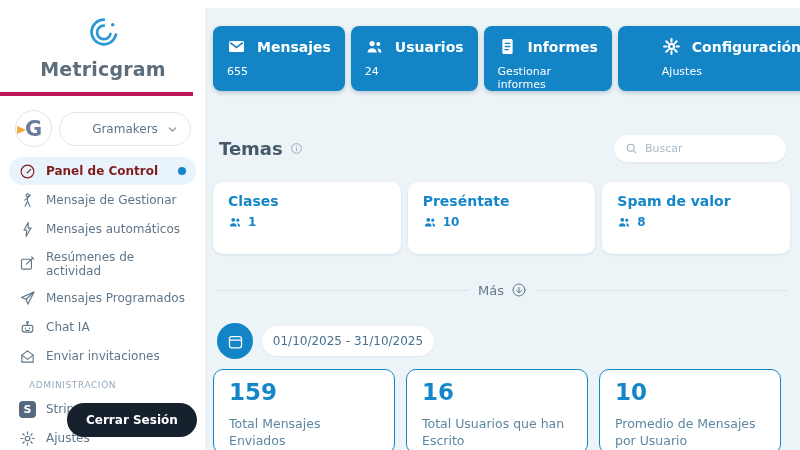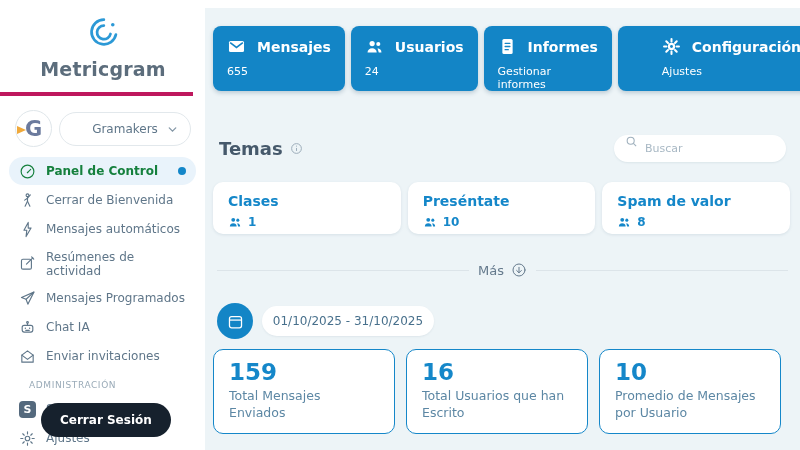--- a/index.html
+++ b/index.html
@@ -24,59 +24,59 @@
   .avatar-arrow { position:absolute; left:1px; top:15px; width:0; height:0;
                   border-left:9px solid #f0a93a; border-top:4px solid transparent; border-bottom:4px solid transparent; }
   .ws-pill { flex:1; height:34px; border:1px solid #e2e8ec; border-radius:17px; background:#fff;
              display:flex; align-items:center; justify-content:center; position:relative;
              color:#5f7689; font-size:12px; cursor:pointer; }
   .ws-chevron { position:absolute; right:11px; top:10px; width:13px; height:13px; color:#8497a6; }
 
   .nav { padding:0 9px; }
   .nav-item { display:flex; align-items:center; gap:10px; padding:5.5px 10px; border-radius:15px;
               font-size:12px; color:#5f7689; margin-bottom:1px; cursor:pointer; }
-  .nav-item.active { background:#e9f3fb; color:#15803d; font-weight:600; }
+  .nav-item.active { background:#e9f3fb; color:#7f1d1d; font-weight:600; }
   .nav-icon { width:17px; height:17px; flex-shrink:0; }
   .nav-icon svg { width:100%; height:100%; fill:none; stroke:currentColor; stroke-width:1.6;
                   stroke-linecap:round; stroke-linejoin:round; }
   .active-dot { margin-left:auto; width:8px; height:8px; border-radius:50%; background:#1386c9; }
   .section-label { font-size:9px; color:#9aabb8; letter-spacing:.6px; padding:9px 20px 5px; }
   .stripe-badge { width:17px; height:17px; background:#54697d; border-radius:4px; color:#fff;
                   font-size:11px; font-weight:bold; display:flex; align-items:center; justify-content:center; }
-  .logout { position:absolute; bottom:13px; left:41px; background:#16212d; color:#fff;
+  .logout { position:absolute; bottom:13px; left:67px; background:#16212d; color:#fff;
             font-size:12px; font-weight:600; padding:10px 19px; border-radius:20px; border:none; cursor:pointer;
             font-family:inherit; }
 
   
   .main { flex:1; background:#fff; padding-top:8px; min-width:0; }
   .panel { background:#edf4f7; height:442px; padding:18px 10px 0 8px; }
 
   .qcards { display:flex; gap:6px; }
   .qcard { flex:1; height:65px; background:#1385c6; border-radius:8px; color:#fff; padding:11px 14px;
            box-shadow:0 2px 4px rgba(40,80,110,.25); cursor:pointer; }
   .qcard.wide { flex:1.2;padding-left:44px; }
   .qcard-top { display:flex; align-items:center; gap:11px; font-size:14px; font-weight:bold; }
   .qcard-icon { width:19px; height:19px; }
   .qcard-sub { font-size:11px; margin-top:9px; }
 
   .temas-row { display:flex; align-items:center; margin:44px 4px 20px 6px; }
   .temas-title { font-size:18px; font-weight:bold; color:#46596b; display:flex; align-items:center; gap:7px; }
   .info-icon { width:13px; height:13px; color:#9aabb8; cursor:pointer; }
   .info-icon svg { fill:none; stroke:currentColor; stroke-width:1.8; width:100%; height:100%; }
   .search-pill { margin-left:auto; width:172px; height:27px; background:#fff; border-radius:14px;
-                 display:flex; gap:7px; padding:0 11px;
+                 display:flex; align-items:center; gap:7px; padding:0 11px;
                  box-shadow:0 1px 2px rgba(90,120,140,.12); }
   .search-icon { width:13px; height:13px; color:#9fb0bd; flex-shrink:0; }
   .search-icon svg { fill:none; stroke:currentColor; stroke-width:2; width:100%; height:100%; }
   .search-pill input { border:none; outline:none; background:transparent; width:100%;
                        font-size:11px; color:#5f7689; font-family:inherit; }
   .search-pill input::placeholder { color:#a8b8c4; }
 
   .tcards { display:flex; gap:7px; }
-  .tcard { flex:1; height:52px; background:#fff; border-radius:10px; padding:11px 15px;
+  .tcard { flex:1; height:72px; background:#fff; border-radius:10px; padding:11px 15px;
            box-shadow:0 1px 3px rgba(110,140,160,.18); cursor:pointer; }
   .tcard-title { color:#1587c9; font-size:14px; font-weight:bold; }
   .tcard-count { margin-top:6px; display:flex; align-items:center; gap:6px;
                  color:#1587c9; font-size:12px; font-weight:600; }
   .tusers { width:14px; height:14px; }
 
   .more-row { display:flex; align-items:center; gap:9px; margin:28px 2px 0 4px; }
   .more-line { flex:1; height:1px; background:#dce4e9; }
   .more-btn { display:flex; align-items:center; gap:7px; color:#64798c; font-size:13px;
               background:none; border:none; cursor:pointer; font-family:inherit; }
@@ -90,21 +90,21 @@
   .cal-icon { width:17px; height:17px; color:#fff; }
   .cal-icon svg { fill:none; stroke:currentColor; stroke-width:1.8; width:100%; height:100%; }
   .date-pill { width:172px; height:30px; background:#fff; border-radius:16px; cursor:pointer;
                display:flex; align-items:center; justify-content:center;
                font-size:12px; color:#48708c; box-shadow:0 1px 2px rgba(90,120,140,.1); }
 
   .stats-row { display:flex; gap:11px; margin-top:10px; }
   .scard { width:182px; height:85px; background:#fff; border:1.5px solid #1587c9; border-radius:10px;
            padding:9px 15px; }
   .scard-value { color:#1587c9; font-size:23px; font-weight:bold; }
-  .scard-label { color:#5c87a4; font-size:12.5px; margin-top:3px; line-height:1.35; }
+  .scard-label { color:#5c87a4; font-size:12.5px; margin-top:11px; line-height:1.35; }
 </style>
 </head>
 <body>
 
 <aside class="sidebar">
   <div class="logo-row">
     <span>
       <svg width="34" height="34" viewBox="0 0 40 40" fill="none" stroke="#2c99d6" stroke-width="3.2" stroke-linecap="round">
         <path d="M21 5.5 A14.5 14.5 0 1 0 35.2 23"></path>
         <path d="M21 12.5 A8 8 0 1 0 28.8 22.3"></path>
@@ -145,21 +145,21 @@
       <span class="nav-icon">
         <svg viewBox="0 0 24 24">
             <circle cx="12" cy="4.6" r="2"></circle>
             <path d="M12 7v6"></path>
             <path d="M12 13l-3.4 7"></path>
             <path d="M12 13l3.4 7"></path>
             <path d="M12 8.7l-4 2.8"></path>
             <path d="M12 8.7 16 4"></path>
           </svg>
       </span>
-      <span>Cerrar de Bienvenida</span>
+      <span>Mensaje de Gestionar</span>
     </div>
     <div class="nav-item">
       <span class="nav-icon">
         <svg viewBox="0 0 24 24">
             <path d="M13 2 7 13h4l-1 9 7-12h-4l0-8z"></path>
           </svg>
       </span>
       <span>Mensajes automáticos</span>
     </div>
     <div class="nav-item">

